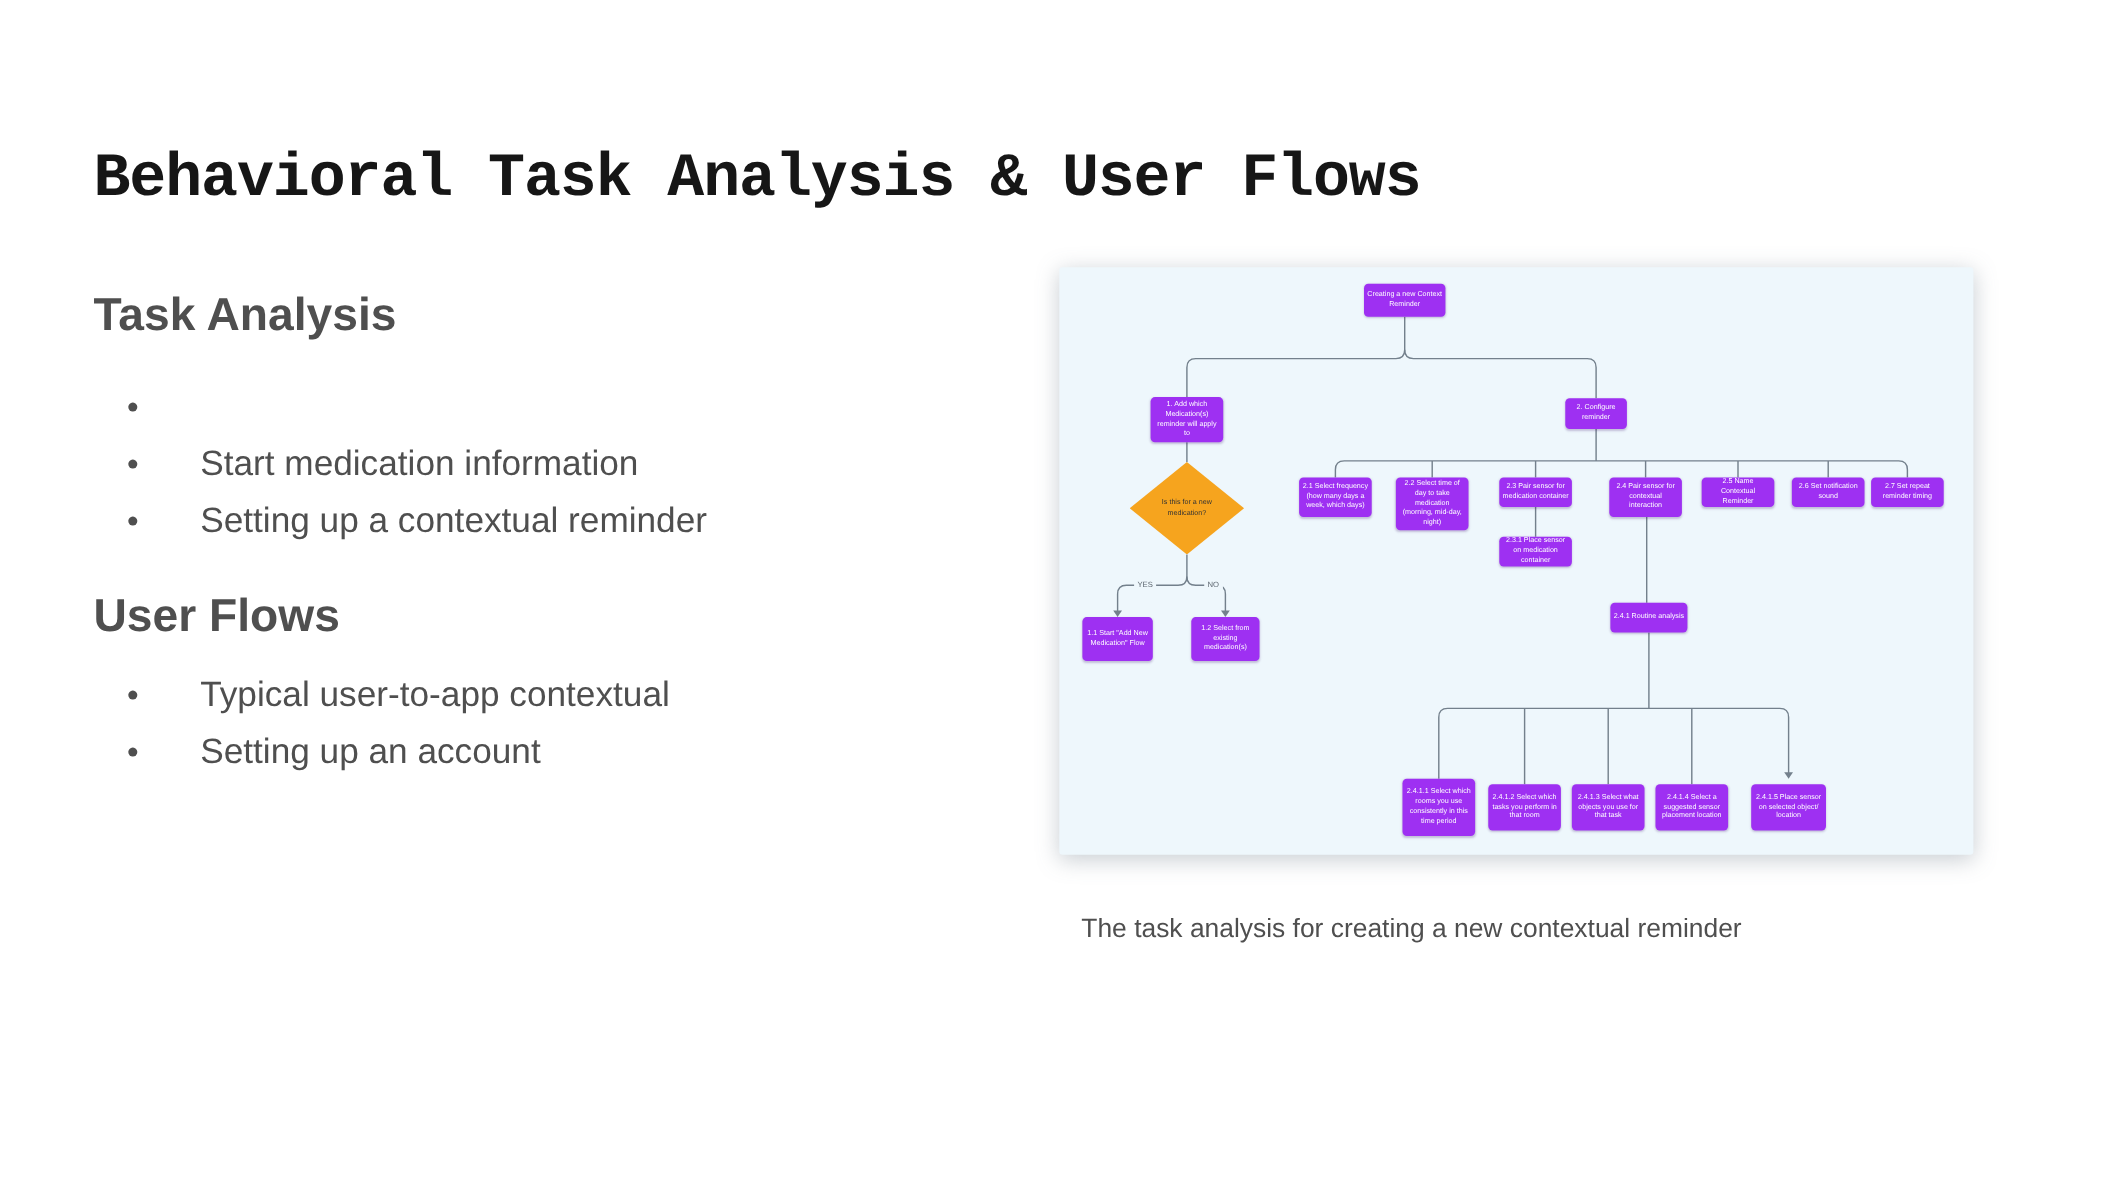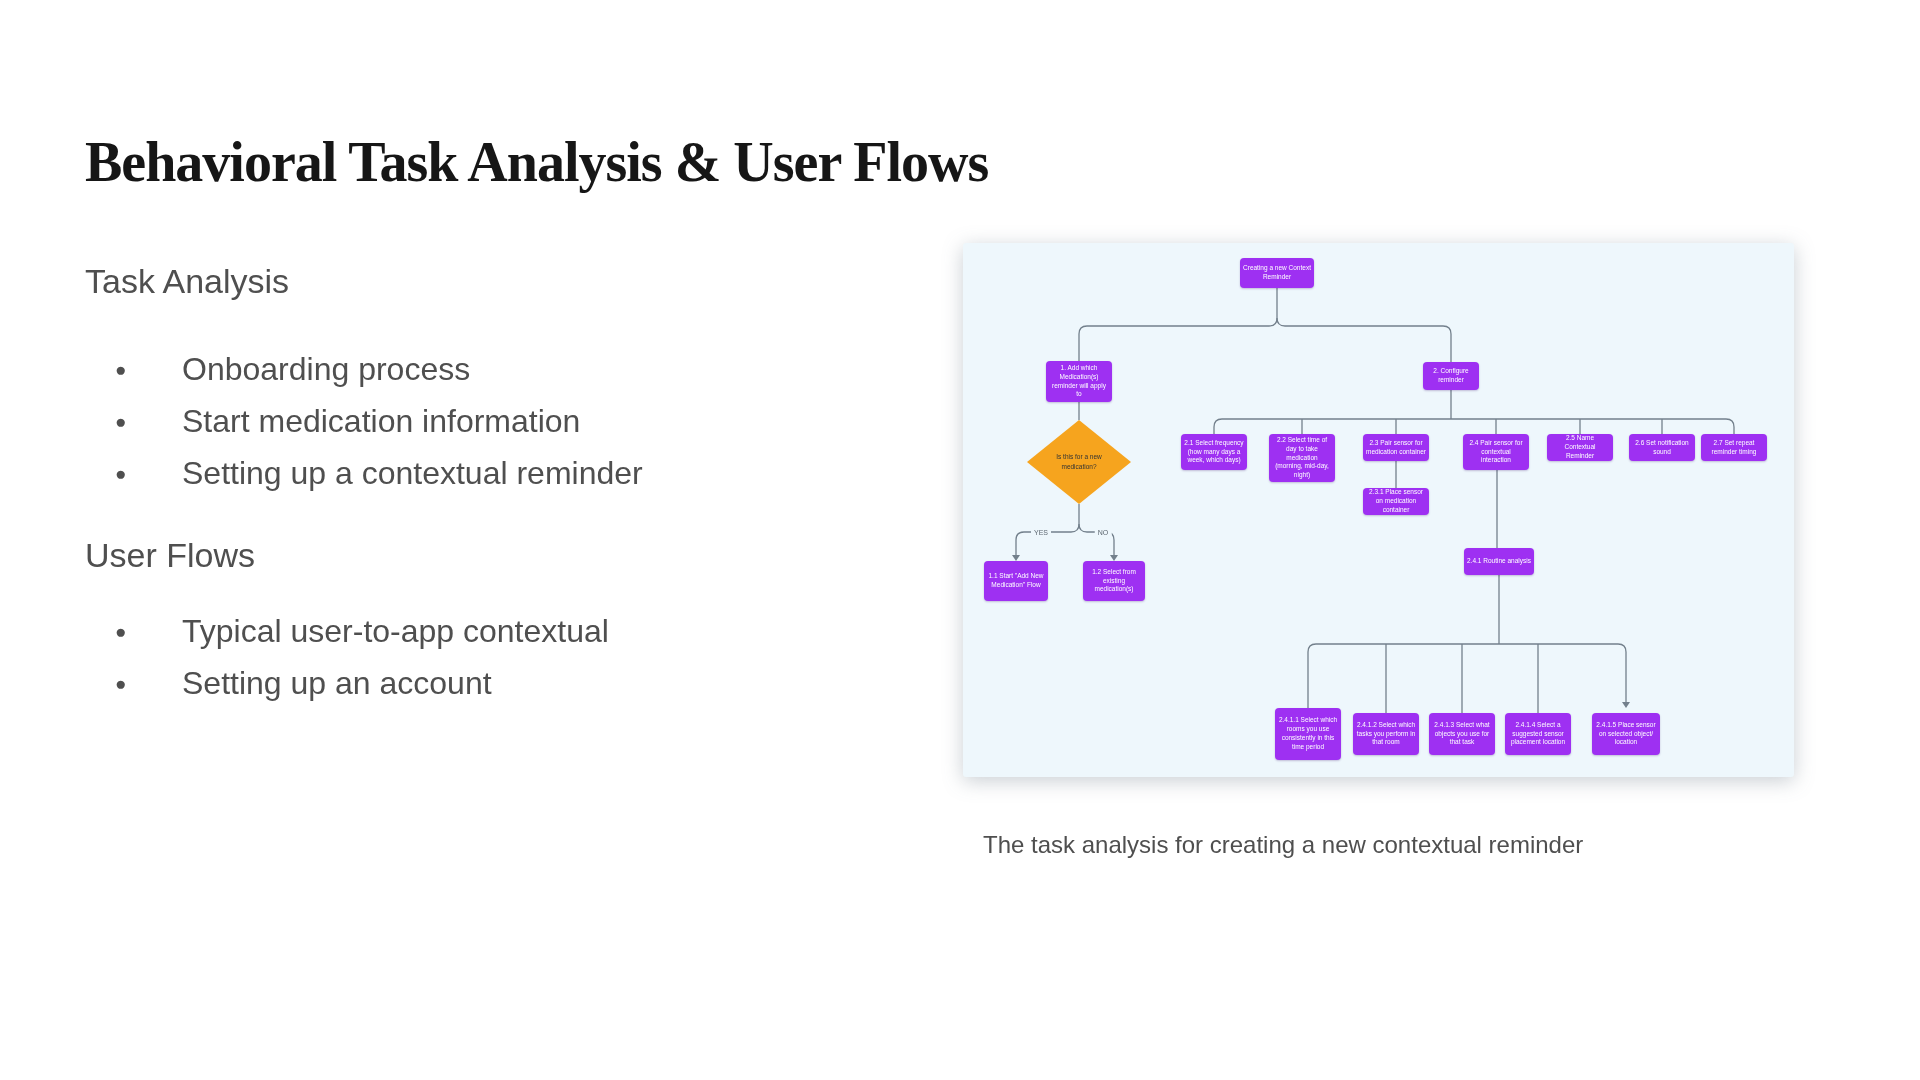--- a/index.html
+++ b/index.html
@@ -12,26 +12,26 @@
   }
   *{box-sizing:border-box;}
   html,body{margin:0;padding:0;}
   body{
     width:1920px;height:1080px;position:relative;overflow:hidden;
     background:#ffffff;
     font-family:"Liberation Sans", sans-serif;
   }
   .slide-title{
     position:absolute;left:85px;top:92px;
-    font-family:Liberation Serif, serif;font-weight:700;
+    font-family:Liberation Mono, monospace;font-weight:700;
     font-size:56px;color:var(--title-text);letter-spacing:-1px;white-space:nowrap;
   }
   .section-heading{
     position:absolute;left:85px;
-    font-size:34px;color:var(--body-text);
+    font-size:42px;color:var(--body-text);font-weight:bold;
   }
   .h-task{top:262px;}
   .h-flows{top:536px;}
   .blist{
     position:absolute;left:85px;margin:0;padding:0;list-style:none;
     font-size:32px;color:var(--body-text);
   }
   .list-task{top:343px;}
   .list-flows{top:605px;}
   .blist li{height:52px;display:flex;align-items:center;}
@@ -69,21 +69,20 @@
 </style>
 </head>
 <body>
 
 <h1 class="slide-title">Behavioral Task Analysis &amp; User Flows</h1>
 
 <div class="section-heading h-task">Task Analysis</div>
 <ul class="blist list-task">
   <li>
       <span class="dot">●</span>
-      <span>Onboarding process</span>
     </li>
   <li>
       <span class="dot">●</span>
       <span>Start medication information</span>
     </li>
   <li>
       <span class="dot">●</span>
       <span>Setting up a contextual reminder</span>
     </li>
 </ul>

